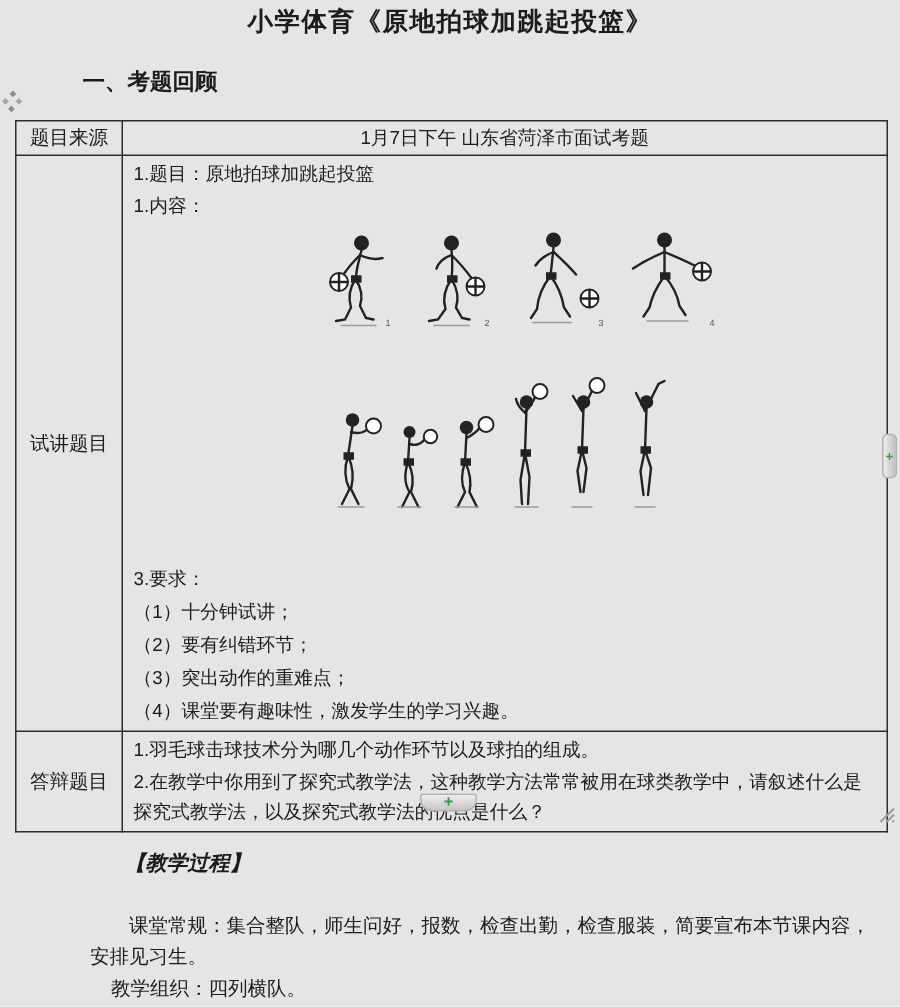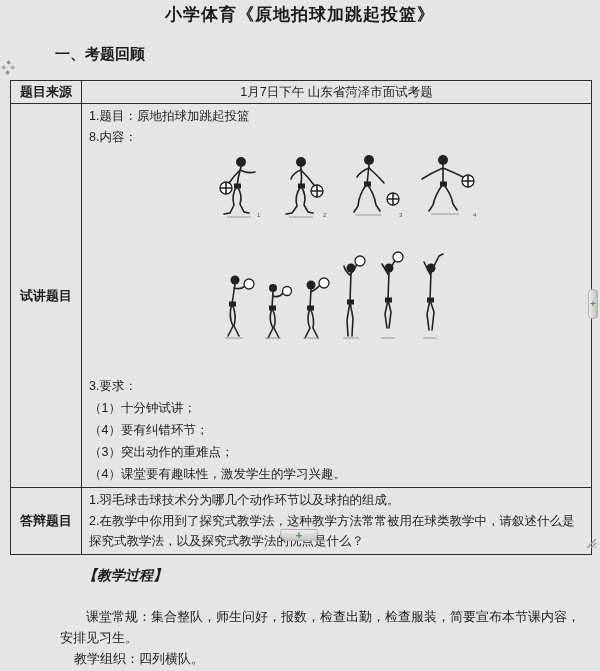--- a/index.html
+++ b/index.html
@@ -15,21 +15,21 @@
   .h-review { left:55px; top:45px; }
   .h-analysis { left:50px; top:543px; }
 
   .sparkle { position:absolute; left:1px; top:60px; }
 
   table.qtable {
     position:absolute; left:10px; top:80px; width:582px;
     border-collapse:collapse; table-layout:fixed;
   }
   table.qtable td { border:1.5px solid #2d2d2d; vertical-align:middle; }
-  td.lbl { width:68px; text-align:center; font-size:13px; padding:2px 1px;font-weight:bold; }
+  td.lbl { width:68px; text-align:center; font-size:13px; padding:2px 1px; }
   td.val-center { text-align:center; font-size:12.5px; height:17px; padding:1px 4px; }
   td.content { vertical-align:top; font-size:12.5px; padding:2px 6px 2px 7px; }
   .tline { line-height:21px; }
   .req-title { margin-top:26px; line-height:22px; }
   .req-line { line-height:22px; }
   .fig-row1 { margin:5px 0 0 120px; width:280px; height:74px; }
   .fig-row2 { margin:16px 0 0 128px; width:265px; height:100px; }
   .defense-line { line-height:20.5px; }
 
   .stick { stroke:#222; stroke-width:1.6; fill:none; stroke-linecap:round; }
@@ -80,21 +80,21 @@
   <table class="qtable">
     <tbody>
         <tr>
       <td class="lbl">题目来源</td>
       <td class="val-center">1月7日下午 山东省菏泽市面试考题</td>
     </tr>
     <tr>
       <td class="lbl">试讲题目</td>
       <td class="content">
         <div class="tline">1.题目：原地拍球加跳起投篮</div>
-        <div class="tline">8.内容：</div>
+        <div class="tline">1.内容：</div>
 
         
         <svg class="fig-row1" viewBox="0 0 280 74">
 
           <g transform="translate(8,2)">
             <circle class="head" cx="24" cy="7" r="5"></circle>
             <path class="stick" d="M24 12 Q21 22 20 31"></path>
             <path class="hip" d="M17 31 L24 31"></path>
             <path class="stick" d="M23 15 Q31 19 38 17"></path>
             <path class="stick" d="M23 15 Q16 22 12 28"></path>
@@ -216,21 +216,21 @@
             <path class="stick" d="M13 24 L22 6 L26 4"></path>
             <path class="stick" d="M13 24 L7 12"></path>
             <path class="stick" d="M13 50 L10 64 L12 80"></path>
             <path class="stick" d="M13 50 L17 62 L15 80"></path>
             <path class="shadow" d="M6 88 H20"></path>
           </g>
         </svg>
 
         <div class="req-title">3.要求：</div>
         <div class="req-line">（1）十分钟试讲；</div>
-        <div class="req-line">（4）要有纠错环节；</div>
+        <div class="req-line">（2）要有纠错环节；</div>
         <div class="req-line">（3）突出动作的重难点；</div>
         <div class="req-line">（4）课堂要有趣味性，激发学生的学习兴趣。</div>
       </td>
     </tr>
     <tr>
       <td class="lbl">答辩题目</td>
       <td class="content">
         <div class="defense-line">1.羽毛球击球技术分为哪几个动作环节以及球拍的组成。</div>
         <div class="defense-line">2.在教学中你用到了探究式教学法，这种教学方法常常被用在球类教学中，请叙述什么是探究式教学法，以及探究式教学法的优点是什么？</div>
       </td>

